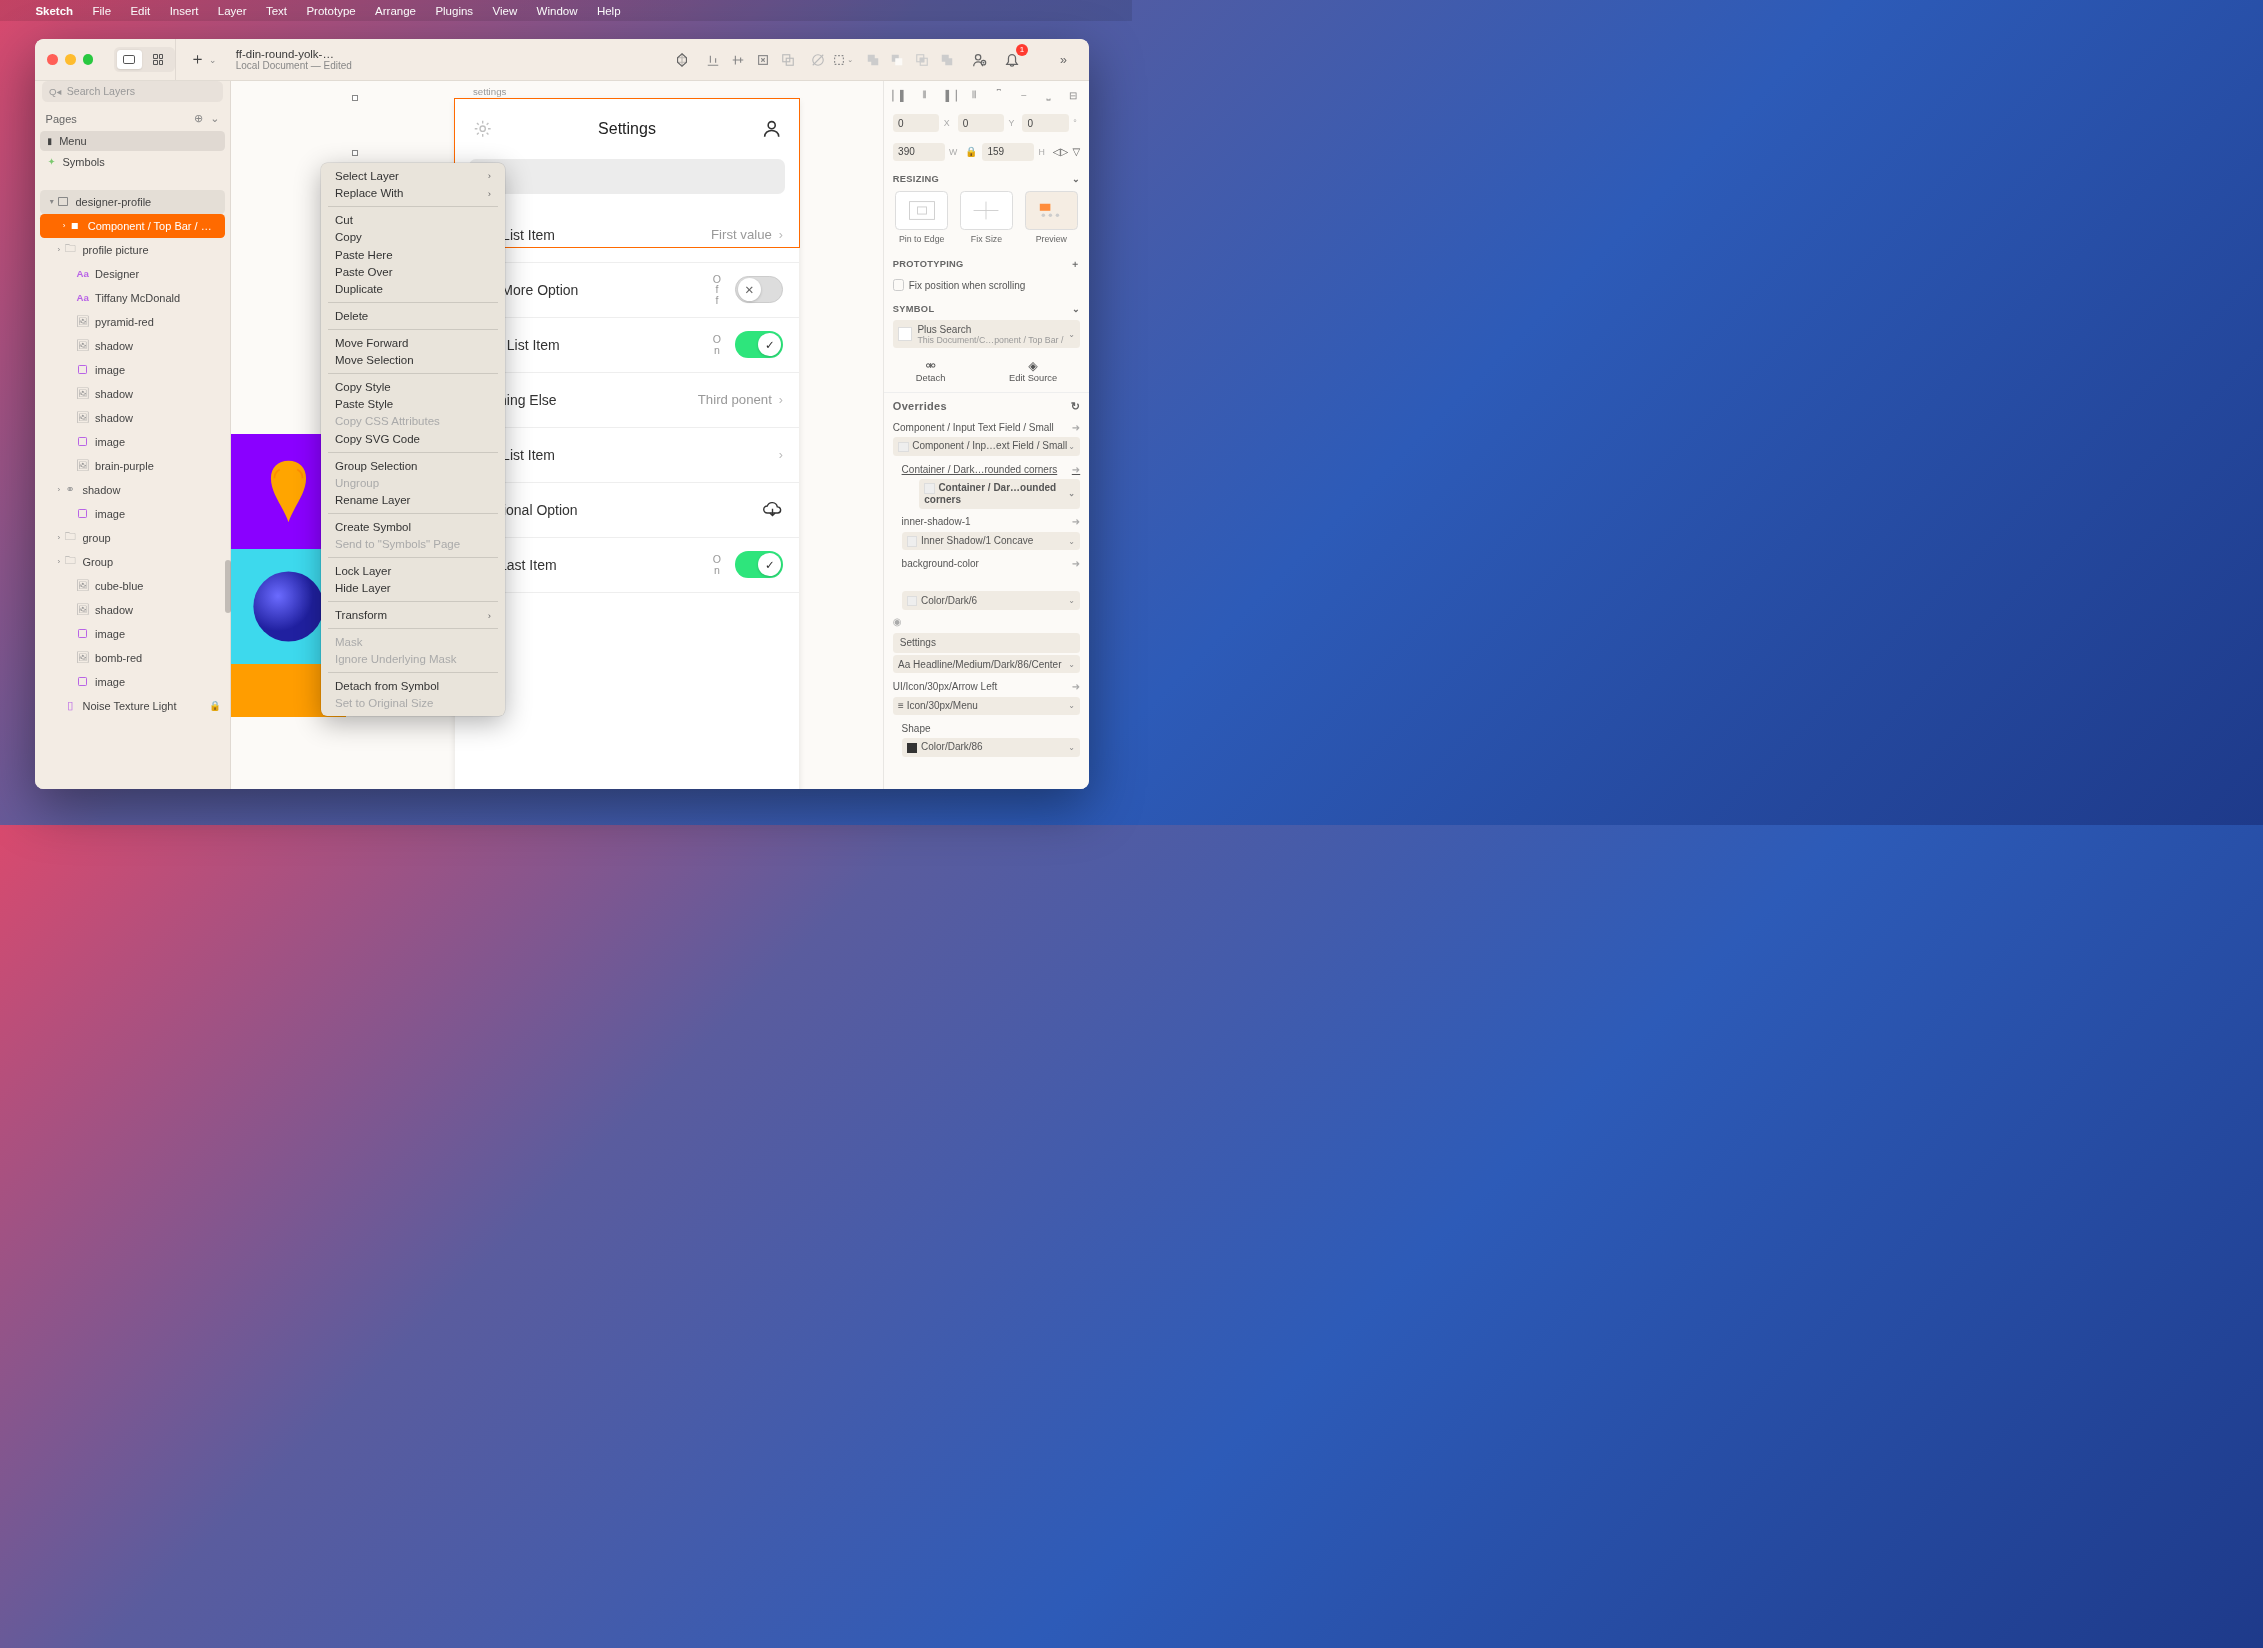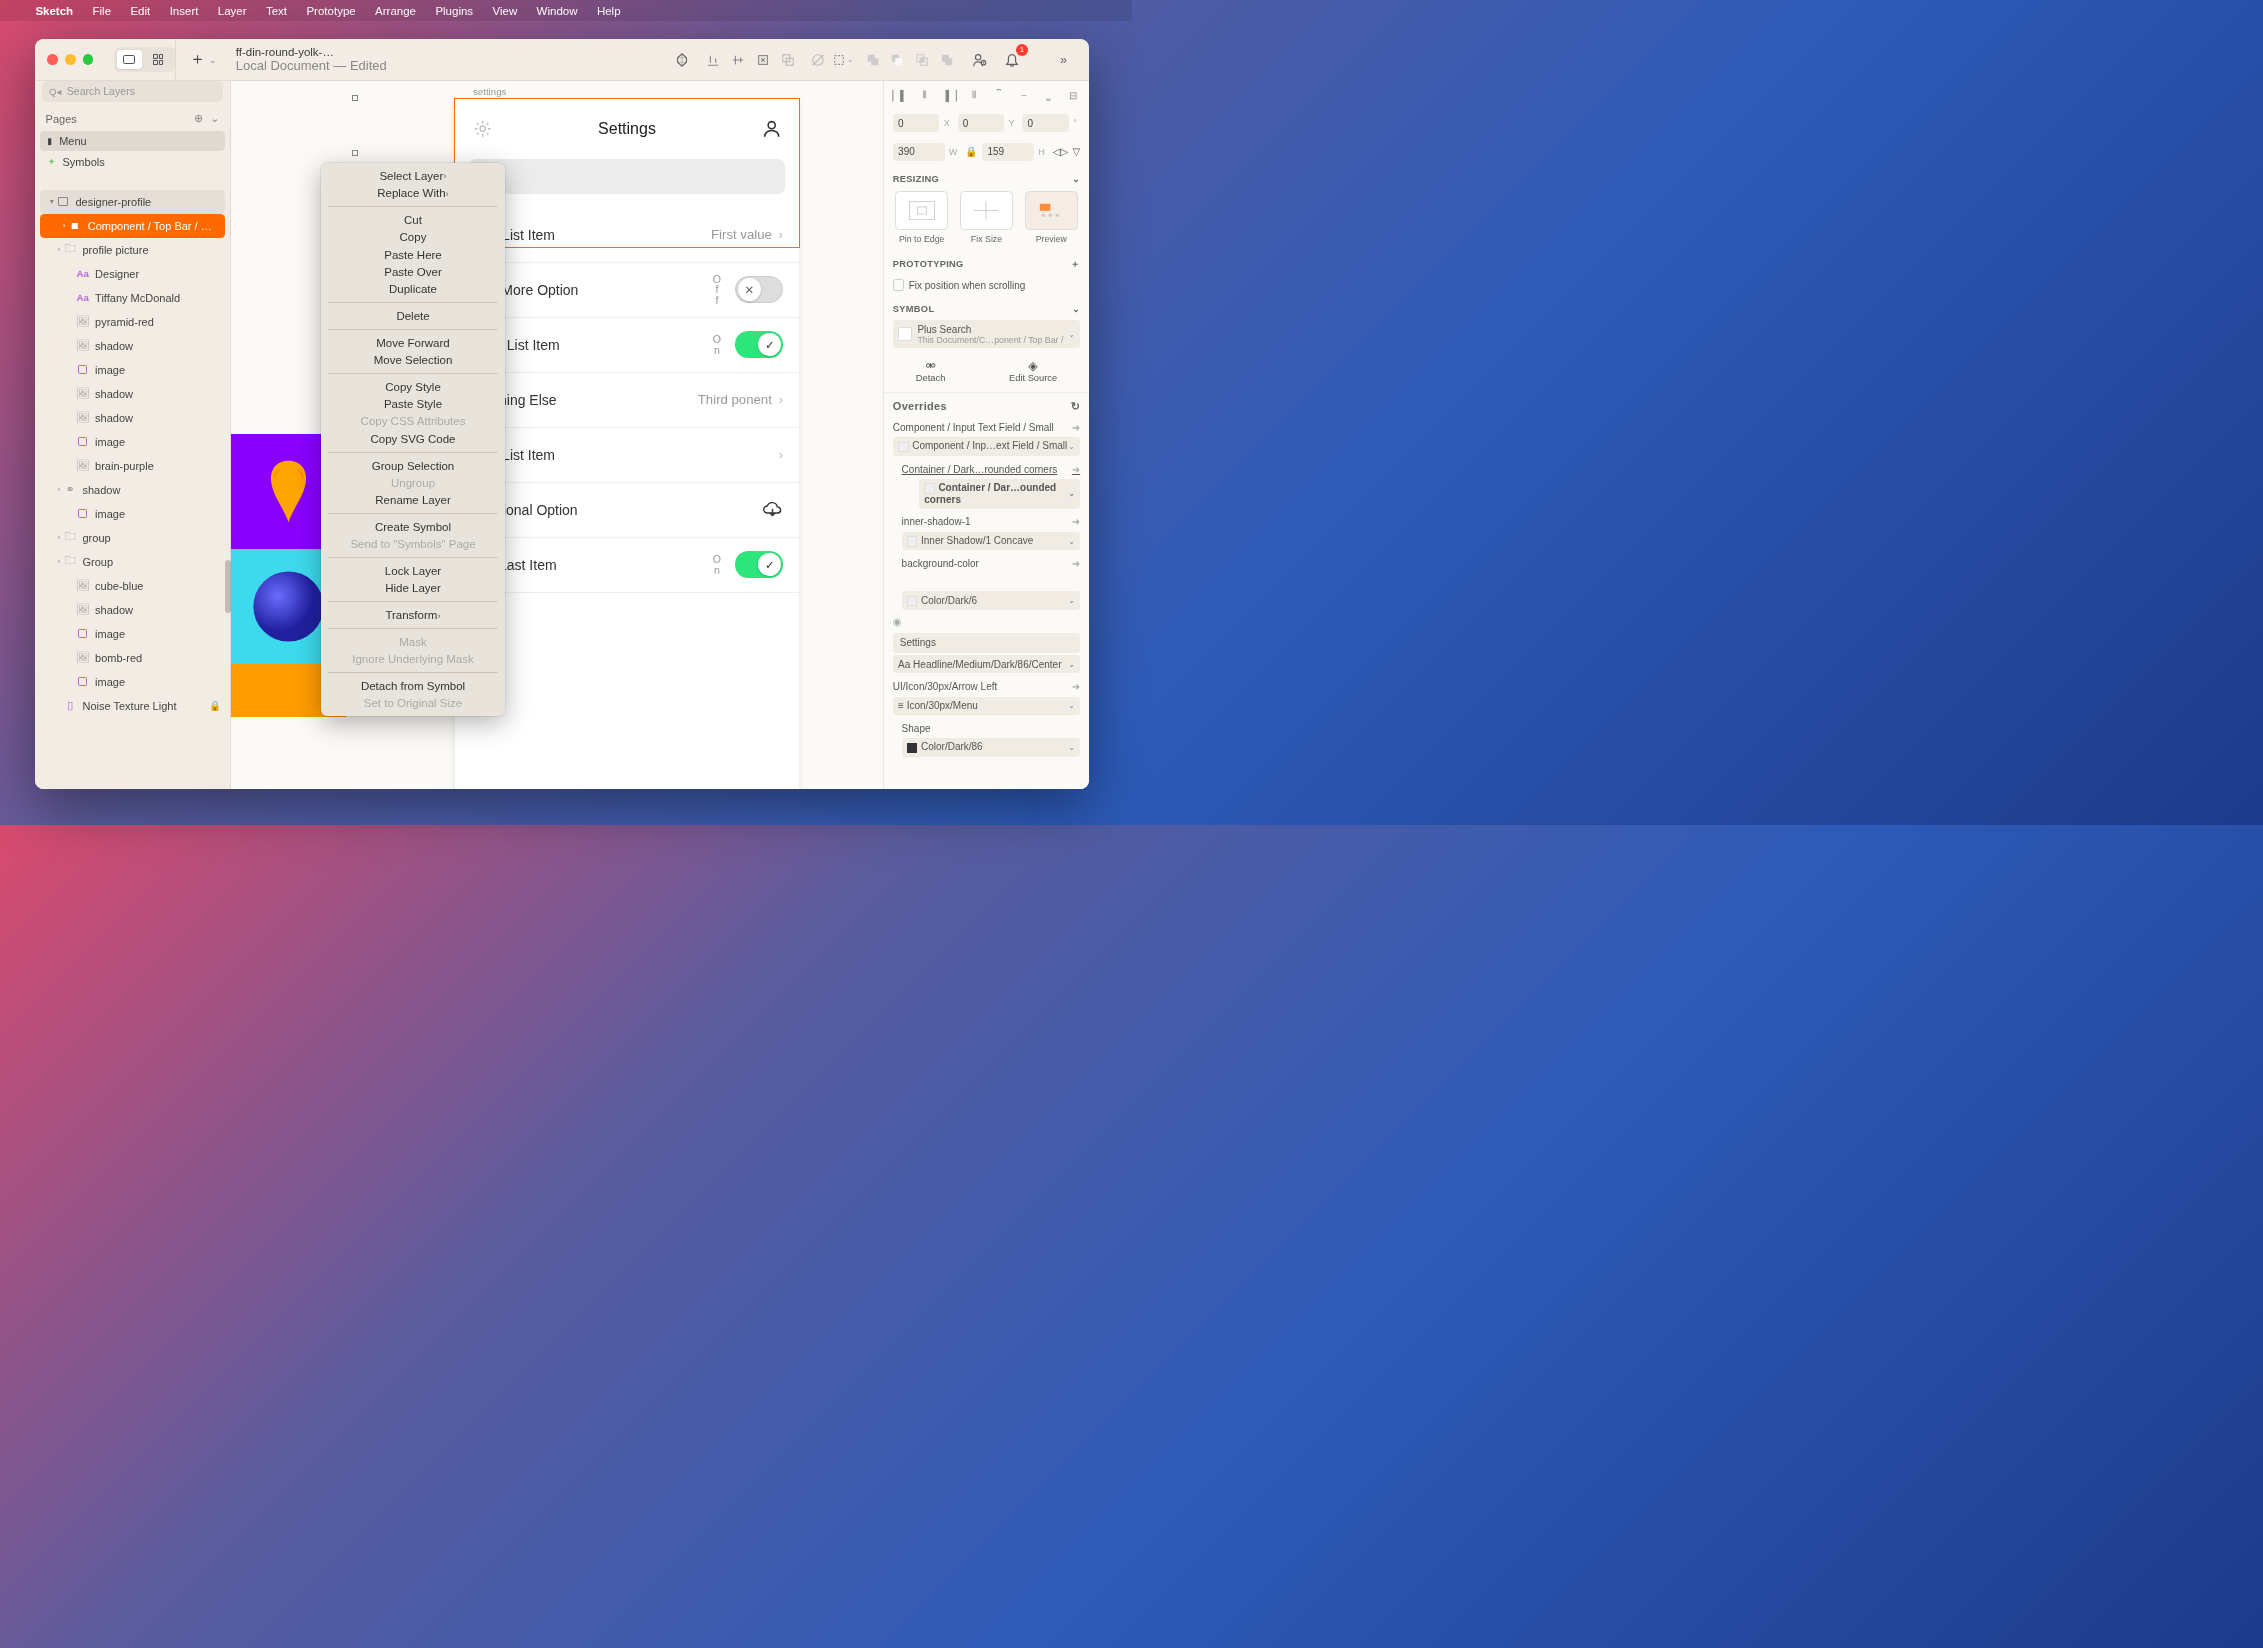--- a/index.html
+++ b/index.html
@@ -15,21 +15,21 @@
 .seg{display:flex;gap:5.3px;align-items:center;background:rgba(0,0,0,.04);border-radius:5.3px;padding:2.6px}
 .seg .btn{width:25px;height:19.4px;border-radius:3.5px;display:flex;align-items:center;justify-content:center}
 .seg .active{background:#fff;box-shadow:0 0.9px 1.8px rgba(0,0,0,.1)}
 .segicon{width:12.4px;height:8.8px;border:1.3px solid #555;border-radius:1.8px}
 .segicon2{display:flex;gap:1.3px;flex-wrap:wrap;width:12.4px}
 .segicon2 span{width:4.4px;height:4.4px;border:1.1px solid #555;border-radius:0.9px}
 .toolbar-sep{width:0.9px;height:41px;background:rgba(0,0,0,.08);margin:0 0}
 .plusbtn{display:flex;align-items:center;gap:3.5px;color:#444;font-size:16px;margin:0 14px}
 .doc-title{display:flex;flex-direction:column;font-size:11.5px;margin-right:auto;margin-left:5.3px}
 .doc-title .t{font-weight:400;color:#3a3a3a}
-.doc-title .s{font-size:13px;color:#888}
+.doc-title .s{font-size:10px;color:#888}
 .tool-icons{display:flex;align-items:center;gap:7px;margin-left:14px}
 .ticon{width:26.5px;height:26.5px;display:flex;align-items:center;justify-content:center;color:#666;border-radius:4.4px}
 .ticon svg,.ticon .sym{pointer-events:none}
 .tgroup{display:flex;gap:1.8px}
 .tgroup .ticon{width:23px}
 .main{display:flex;flex:1;overflow:hidden}
 .sidebar{width:196px;background:#f3ece4;border-right:0.9px solid rgba(0,0,0,.08);display:flex;flex-direction:column;font-size:11px;color:#444;overflow:hidden}
 .search{margin:0 7px 5.3px;display:flex;align-items:center;gap:5.3px;background:rgba(0,0,0,.045);border-radius:5.3px;padding:4.4px 7px;color:#999;font-size:10.6px}
 .pages{padding:5.3px 10.6px;display:flex;justify-content:space-between;align-items:center;color:#666;font-size:11px}
 .pages .ic{display:flex;gap:7px;color:#888}
@@ -66,21 +66,21 @@
 .knob .x{color:#666}
 .knob .c{color:#333}
 .toglbl{font-size:10.6px;color:#999;text-align:center;margin-right:7px;line-height:1}
 .cloud-ic{width:21px;height:21px}
 .thumbs{position:absolute;top:353px;left:0;width:115px}
 .thumb{width:115px;height:115px;display:flex;align-items:center;justify-content:center}
 .thumb.purple{background:#8a00ff}
 .thumb.cyan{background:#3dd9ed}
 .thumb.orange{background:#ff9d00;height:53px}
 .ctx-menu{position:absolute;top:82px;left:90px;width:184px;background:#e9e4db;border-radius:6.2px;box-shadow:0 7px 26.5px rgba(0,0,0,.3),0 0 0 0.4px rgba(0,0,0,.15);padding:4.4px 0;font-size:11.5px;color:#333;z-index:100}
-.ctx-menu .mi{padding:2.6px 14px;display:flex;justify-content:center;align-items:center}
+.ctx-menu .mi{padding:2.6px 14px;display:flex;justify-content:space-between;align-items:center}
 .ctx-menu .mi.disabled{color:#aaa}
 .ctx-menu hr{border:none;border-top:0.9px solid rgba(0,0,0,.12);margin:4.4px 7px}
 .ctx-menu .sub{font-size:9.7px;color:#666}
 .inspector{width:206px;background:#fcfaf7;border-left:0.9px solid rgba(0,0,0,.08);font-size:10px;color:#555;overflow:hidden}
 .insp-row{display:flex;gap:4.4px;padding:5.3px 8.8px;align-items:center}
 .align-icons{display:flex;gap:3.5px;padding:7px 8.8px;justify-content:space-between}
 .align-icons .ai{width:14px;height:14px;display:flex;align-items:center;justify-content:center;color:#888}
 .numfield{flex:1;background:#f0ebe3;border:none;border-radius:3.5px;padding:3.5px 5.3px;font-size:10px;color:#444;min-width:0}
 .fieldlbl{color:#aaa;font-size:8.8px;padding-right:3.5px}
 .section-hdr{padding:7px 8.8px 3.5px;font-size:9.3px;font-weight:600;color:#666;text-transform:uppercase;letter-spacing:0.3px;display:flex;justify-content:space-between;align-items:center}

